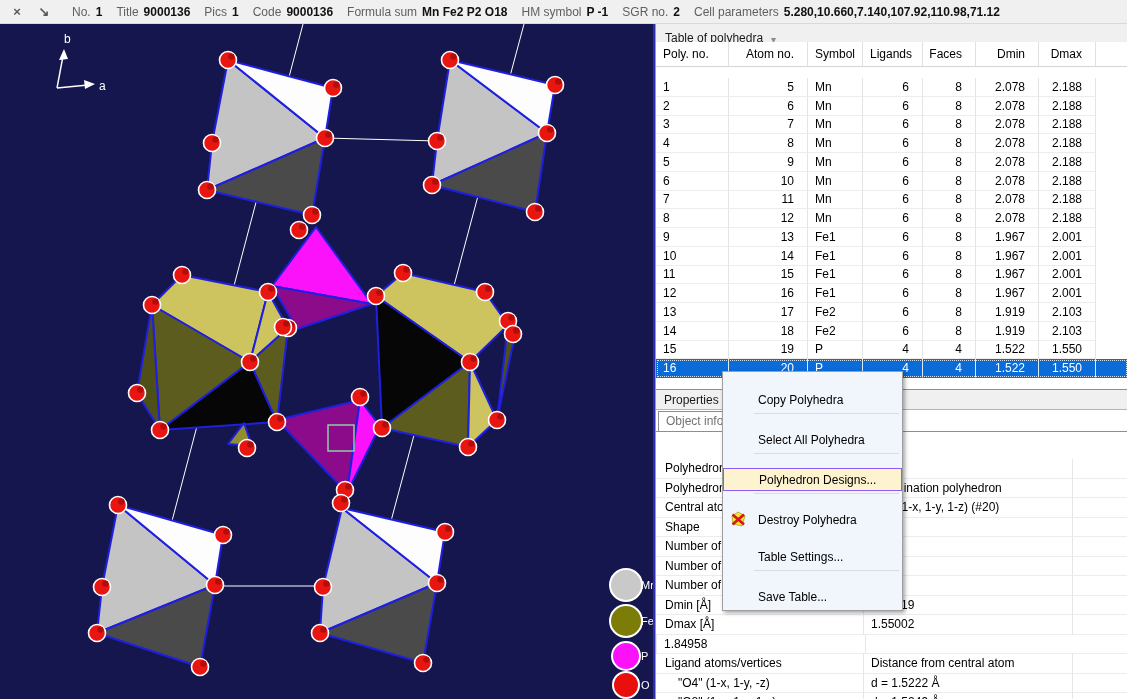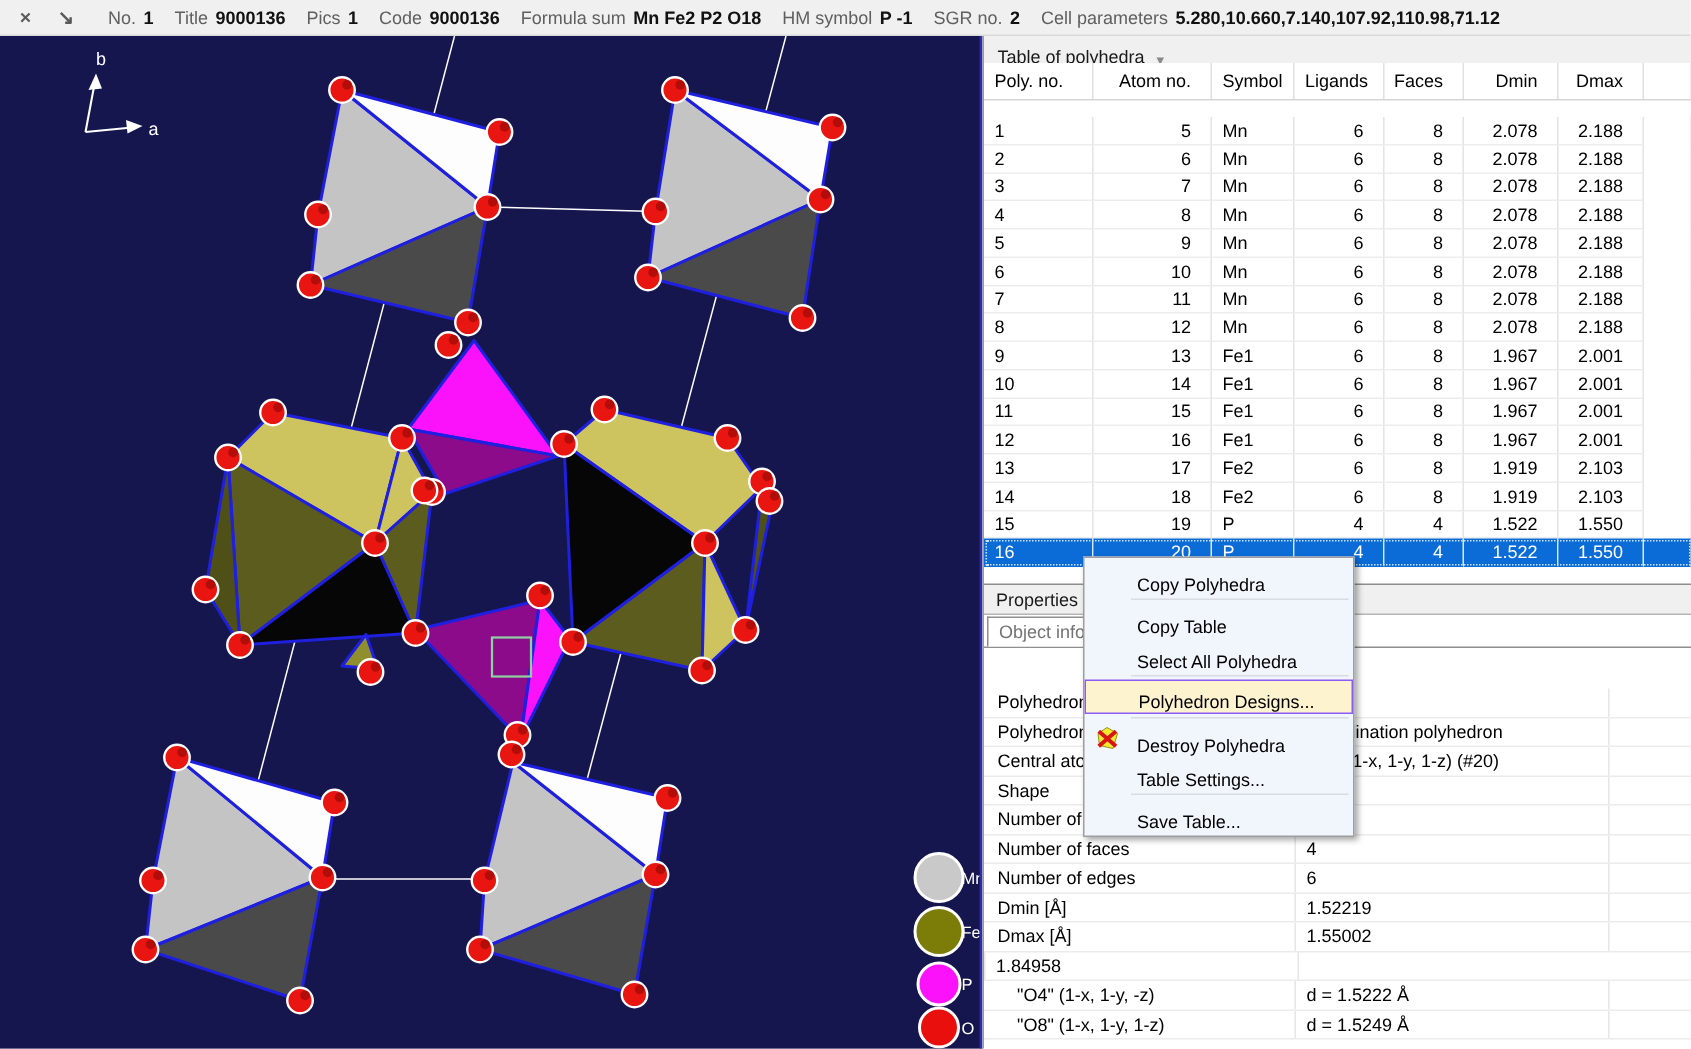--- a/index.html
+++ b/index.html
@@ -51,22 +51,22 @@
   .plabel { width:207px; display:flex; align-items:center; padding-left:9px; color:#000;
     overflow:hidden; white-space:nowrap; }
   .plabel.indent { padding-left:22px; }
   .pvalue { width:210px; display:flex; align-items:center; padding-left:7px; color:#000;
     border-left:1px solid #e6e6e6; border-right:1px solid #e6e6e6; overflow:hidden; white-space:nowrap; }
 
   
   .ctxmenu { position:absolute; left:722px; top:371px; width:181px;
     background:#f1f5fc; border:1px solid #9e9e9e; box-shadow:2px 2px 4px rgba(0,0,0,.35);
     padding:2px 0; z-index:50; }
-  .mitem { position:relative; height:23px; display:flex; align-items:flex-end;
-    padding-left:35px; color:#000; white-space:nowrap; cursor:default; }
+  .mitem { position:relative; height:23px; display:flex; align-items:center;
+    padding-left:35px; color:#000; white-space:nowrap; cursor:default;margin-top:14px; }
   .mitem.hl { background:var(--hl,#fdf3cf); border:1px solid #8b5cf6; height:23px; }
   .msep { height:1px; background:#d8dbe2; margin:2px 3px 2px 31px; }
   .micon { position:absolute; left:7px; top:3px; width:17px; height:17px; }
 </style>
 </head>
 <body>
 
 <div class="topbar">
   <span class="tb-icon">×</span>
   <span class="tb-icon">↘</span>
@@ -560,39 +560,40 @@
           <div class="pvalue">1.52219</div>
         </div>
         <div class="prow">
           <div class="plabel">Dmax [Å]</div>
           <div class="pvalue">1.55002</div>
         </div>
         <div class="prow">
           <div class="pvalue">1.84958</div>
         </div>
         <div class="prow">
+          <div class="plabel">Ligand atoms/vertices</div>
+          <div class="pvalue">Distance from central atom</div>
+        </div>
+        <div class="prow">
           <div class="plabel indent">"O4" (1-x, 1-y, -z)</div>
           <div class="pvalue">d = 1.5222 Å</div>
         </div>
         <div class="prow">
           <div class="plabel indent">"O8" (1-x, 1-y, 1-z)</div>
           <div class="pvalue">d = 1.5249 Å</div>
         </div>
       </div>
   </div>
 </div>
 
 <div class="ctxmenu" id="menu">
     <div class="mitem">
       <span>Copy Polyhedra</span>
     </div>
     <div class="msep"></div>
-    <div class="mitem">
-      <span>Copy Table</span>
-    </div>
     <div class="mitem">
       <span>Select All Polyhedra</span>
     </div>
     <div class="msep"></div>
     <div class="mitem hl">
       <span>Polyhedron Designs...</span>
     </div>
     <div class="msep"></div>
     <div class="mitem">
       <span class="micon"><svg width="17" height="17" viewBox="0 0 17 17">

